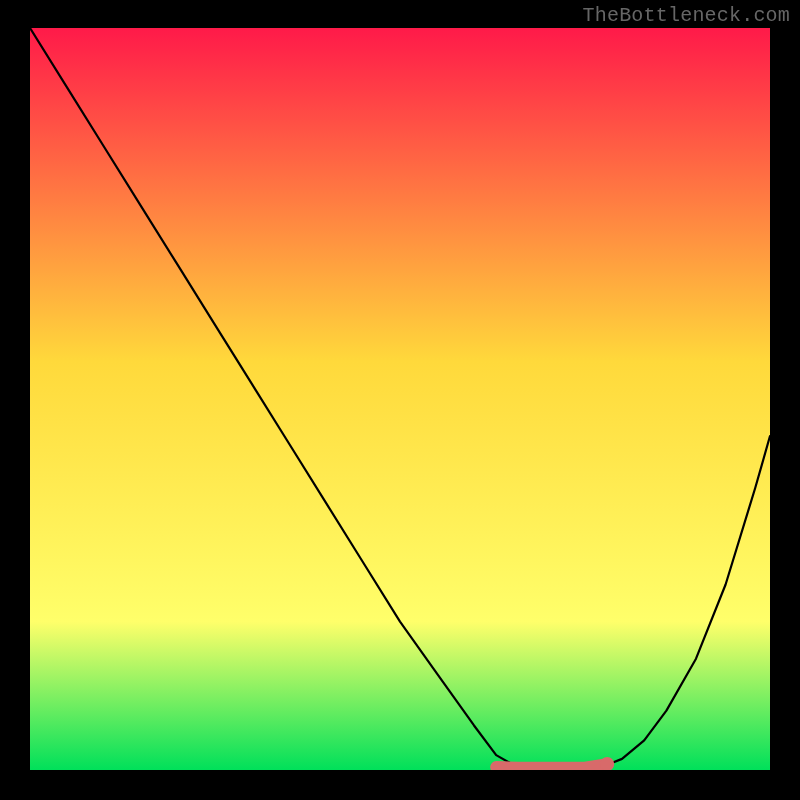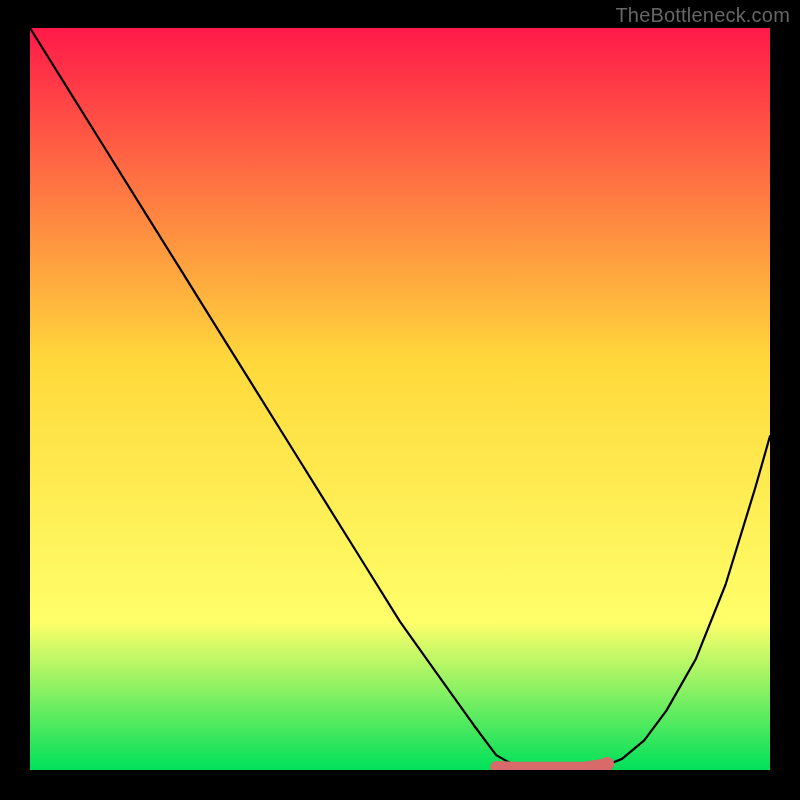--- a/index.html
+++ b/index.html
@@ -8,20 +8,21 @@
     width: 800px;
     height: 800px;
     background: #000;
     font-family: Arial, Helvetica, sans-serif;
     overflow: hidden;
   }
   .wrap {
     position: relative;
     width: 800px;
     height: 800px;
+    font-family: Liberation Mono, monospace;
   }
   .wm {
     position: absolute;
     top: 4px;
     right: 10px;
     color: #666;
     font-size: 20px;
     font-weight: 500;
     letter-spacing: 0.2px;
     z-index: 5;

